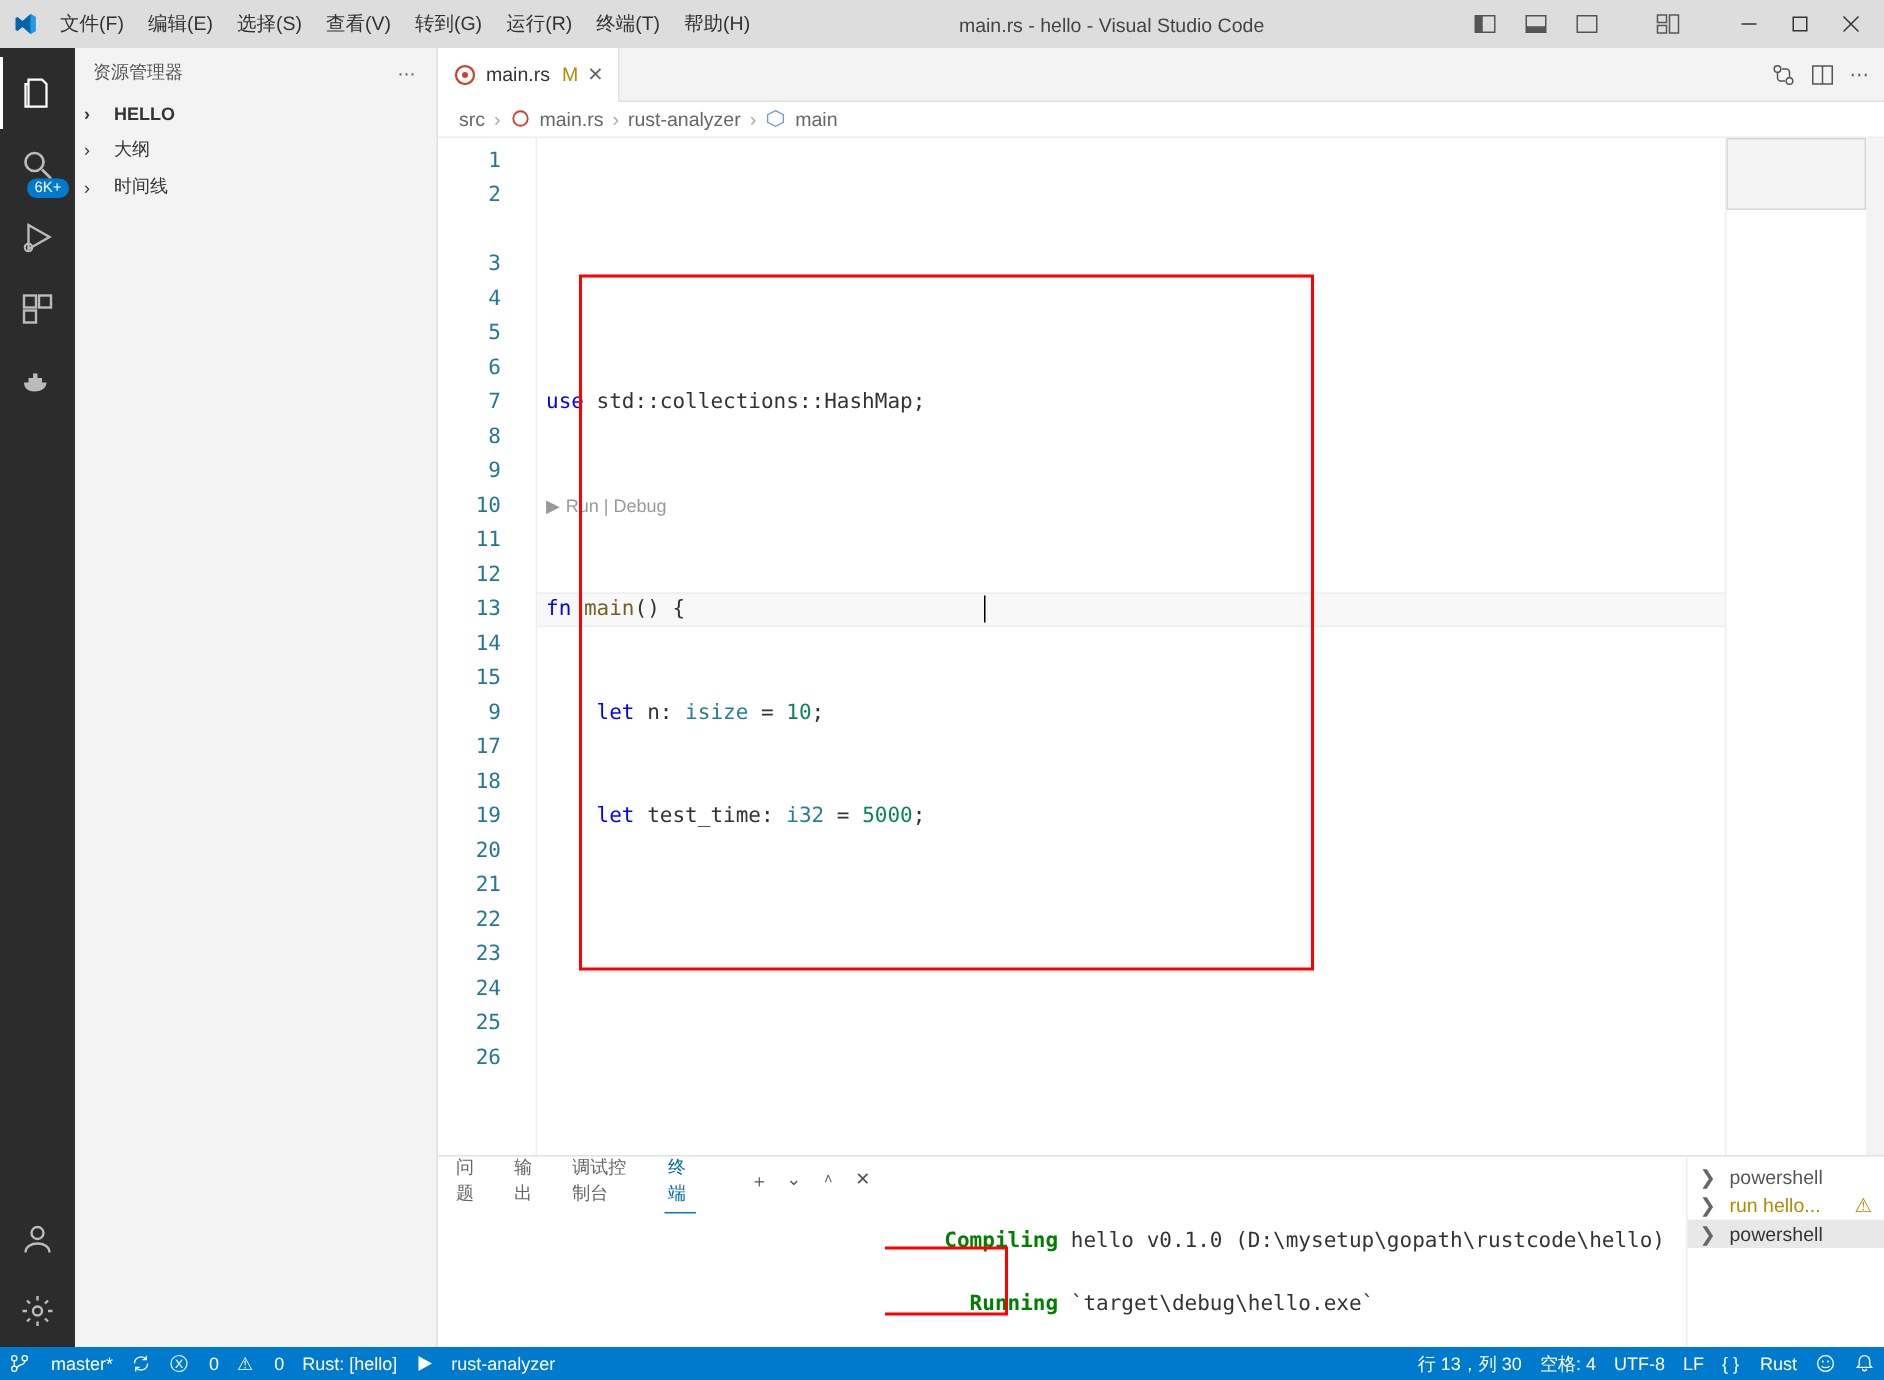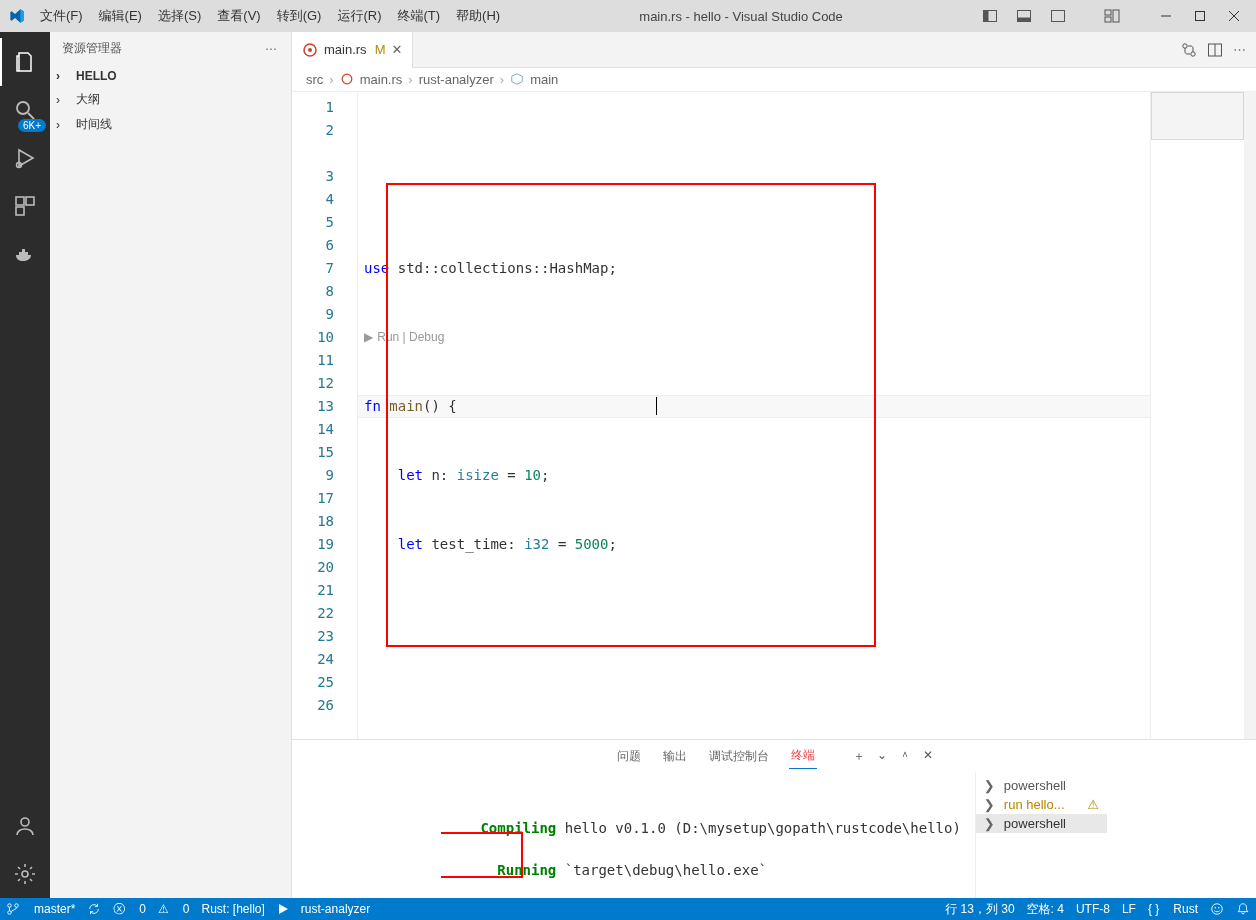--- a/index.html
+++ b/index.html
@@ -63,24 +63,24 @@
   .red-box { position:absolute; border:2px solid red; z-index:2; pointer-events:none; }
   .codelens { height:23px; color:#999; font-size:12px; font-family:Liberation Sans, sans-serif; }
   .codelens .tri { color:#999; margin-right:4px; }
   .cursor-caret { position:absolute; width:1px; height:18px; background:#000; z-index:3; }
 
   .minimap { width:94px; border-left:1px solid #eee; background:#fff; position:relative; font-family:Consolas,monospace; font-size:2px; line-height:2.6px; color:#888; padding:4px 2px; overflow:hidden; }
   .minimap .mm-viewport { position:absolute; left:0; right:0; top:0; height:48px; background:rgba(200,200,200,.2); border:1px solid rgba(150,150,150,.3); }
   .overview-ruler { width:12px; background:#f3f3f3; }
 
   
-  .panel { height:159px; border-top:1px solid #e0e0e0; display:flex; flex-direction:column; background:#fff;align-items:center; }
+  .panel { height:128px; border-top:1px solid #e0e0e0; display:flex; flex-direction:row; background:#fff; }
   .panel-tabs { display:flex; align-items:center; height:32px; padding:0 10px; gap:18px; font-size:12px; color:#666; }
   .panel-tabs .ptab { padding:4px 2px; cursor:default; }
-  .panel-tabs .ptab.active { color:#ef4444; border-bottom:1px solid #007acc; }
+  .panel-tabs .ptab.active { color:#0369a1; border-bottom:1px solid #007acc; }
   .panel-tabs .pt-spacer { flex:1; }
   .panel-tabs .p-actions { display:flex; gap:12px; color:#555; }
 
   .panel-body { flex:1; display:flex; min-height:0; }
   .term { flex:1; font-family:Consolas,Menlo,monospace; font-size:14px; line-height:21px; padding:4px 14px; white-space:pre; position:relative; overflow:hidden; }
   .term .tgreen { color:#008000; font-weight:600; }
   .term-side { width:132px; border-left:1px solid #eee; padding:4px 0; font-size:13px; }
   .term-side .tsi { display:flex; align-items:center; gap:6px; padding:2px 8px; color:#555; }
   .term-side .tsi .sym { color:#666; width:14px; }
   .term-side .tsi.active { background:#e8e8e8; color:#333; }

